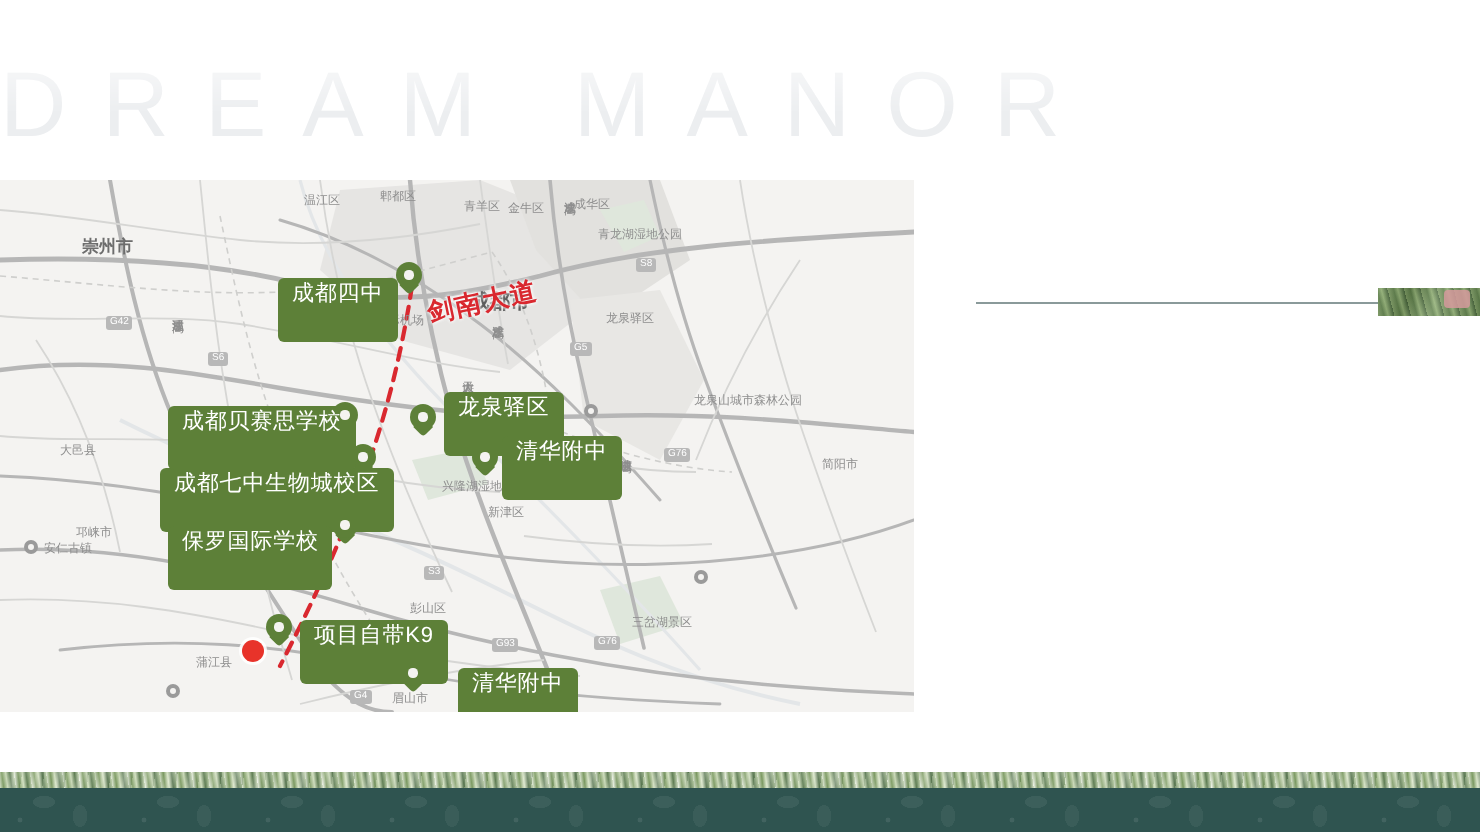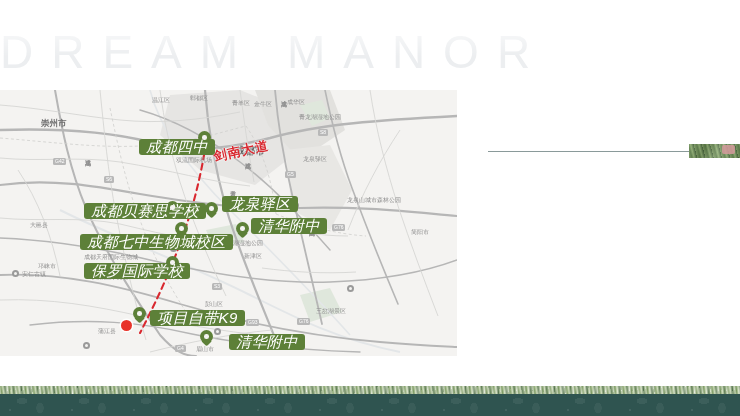--- a/index.html
+++ b/index.html
@@ -151,29 +151,28 @@
     border-radius: 50%;
     background: #f4f3f1;
     z-index: 2;
   }
 
   
   .school-label {
     position: absolute;
     background: #5d8038;
     color: #ffffff;
-    font-size: 15px;
+    font-size: 11px;
     line-height: 16px;
-    height: 16px;
+    height: 32px;
     padding: 0 7px;
     border-radius: 3px;
     white-space: nowrap;
     letter-spacing: 0.4px;
     user-select: none;
-    font-style: italic;
   }
 
   
   #right-panel {
     position: absolute;
     left: 480px;
     top: 90px;
     width: 260px;
     height: 280px;
   }

